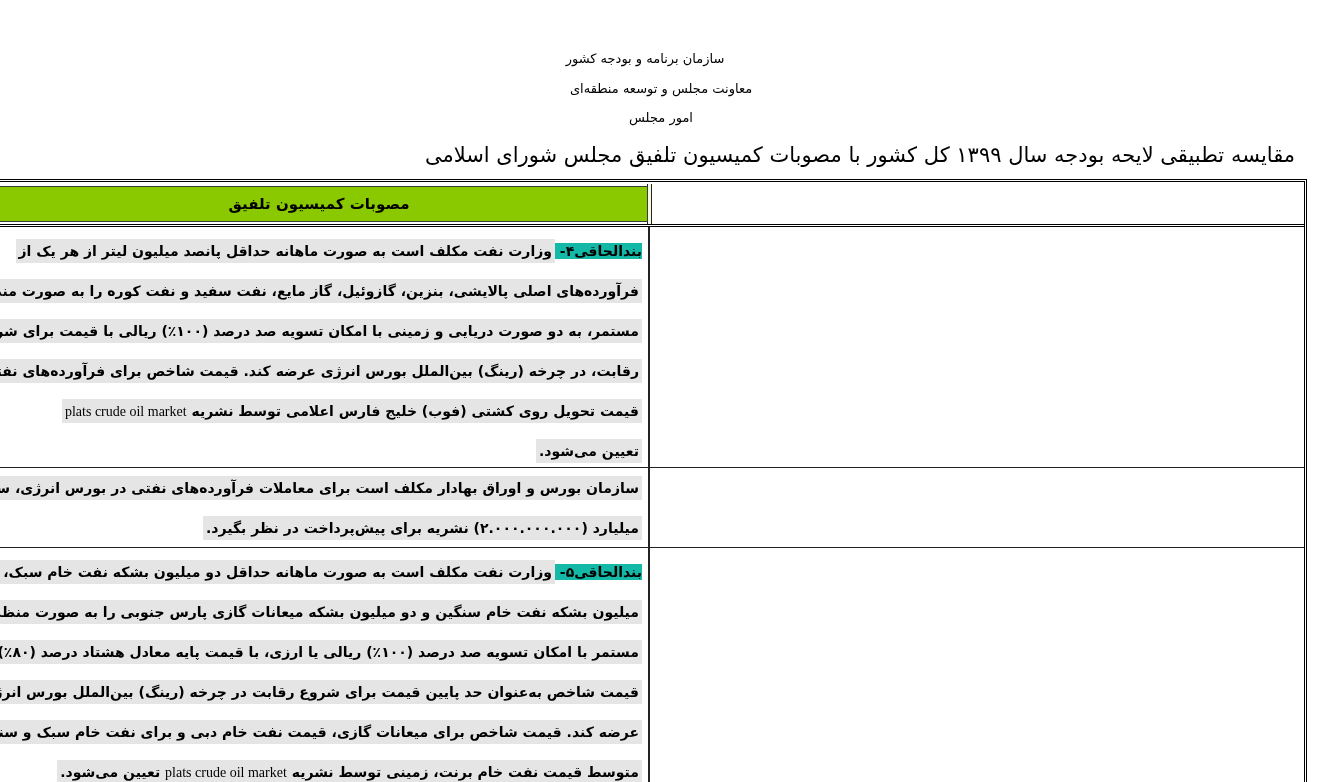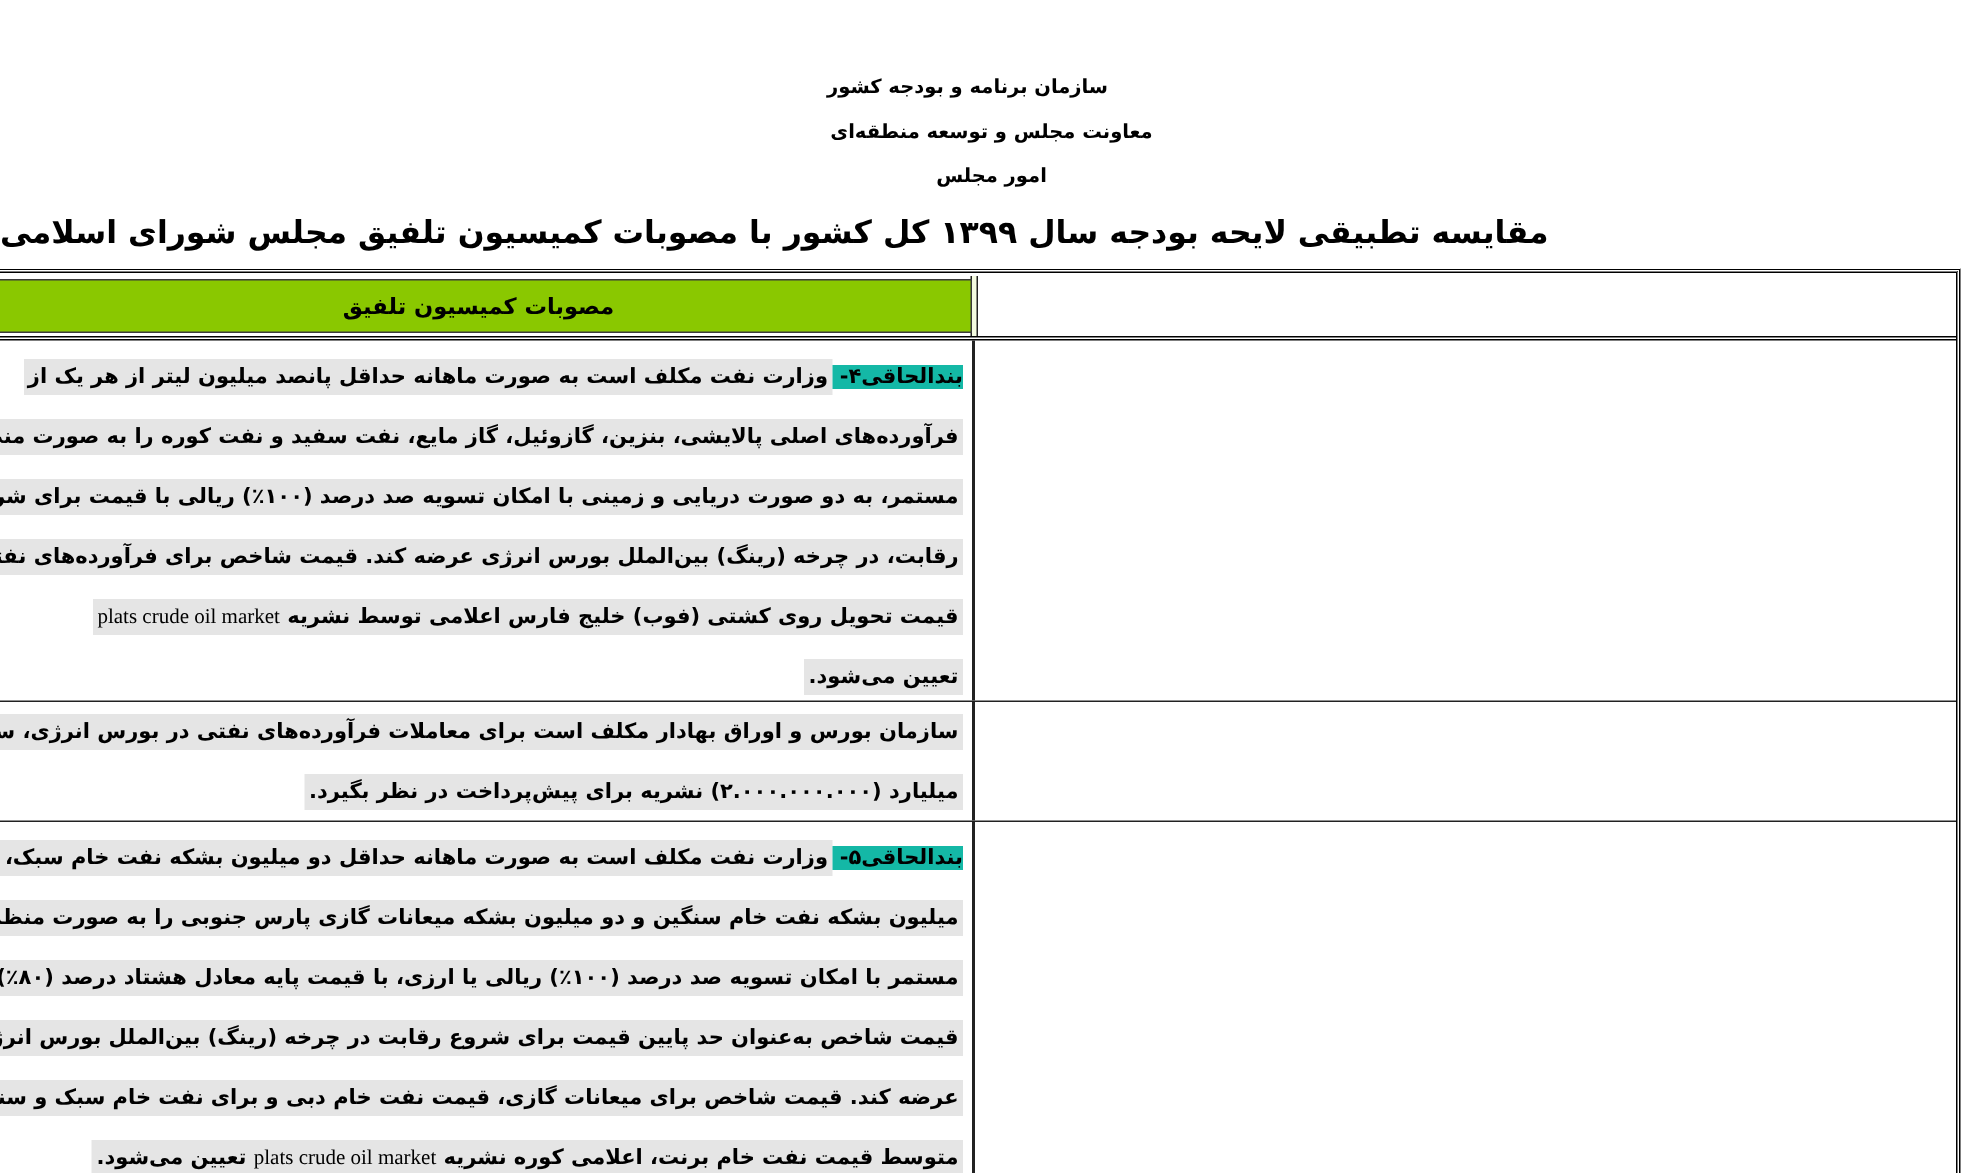--- a/index.html
+++ b/index.html
@@ -10,32 +10,32 @@
   }
   body {
     position: relative;
     font-family: "DejaVu Sans", sans-serif;
     color: #000;
   }
   .org-header {
     position: absolute;
     left: 0; width: 1290px;
     text-align: center;
-    font-weight: bold;
+    font-weight: normal;
     font-size: 13px;
     direction: rtl;
   }
   #org1 { top: 51px; }
   #org2 { top: 81px; padding-left: 16px; }
   #org3 { top: 110px; margin-left: 16px; }
   .doc-title {
     position: absolute;
     top: 143px; left: 0; width: 1295px;
-    text-align: left;
-    font-weight: bold;
+    text-align: right;
+    font-weight: normal;
     font-size: 21px;
     direction: rtl;
   }
   .table-wrap {
     position: absolute;
     top: 179px;
     left: -10px;
     width: 1317px;
     height: 620px;
     border-top: 3px double #000;
@@ -145,16 +145,16 @@
 
   <div class="body-row" id="row3">
     <div class="right-cell"></div>
     <div class="col-sep"></div>
     <div class="left-cell">
       <span class="line first-line"><span class="plain">بندالحاقی۵- </span><span class="hl">وزارت نفت مکلف است به صورت ماهانه حداقل دو میلیون بشکه نفت خام سبک، دو</span></span>
       <span class="line"><span class="hl">میلیون بشکه نفت خام سنگین و دو میلیون بشکه میعانات گازی پارس جنوبی را به صورت منظم و</span></span>
       <span class="line"><span class="hl">مستمر با امکان تسویه صد درصد (۱۰۰٪) ریالی یا ارزی، با قیمت پایه معادل هشتاد درصد (۸۰٪)</span></span>
       <span class="line"><span class="hl">قیمت شاخص به‌عنوان حد پایین قیمت برای شروع رقابت در چرخه (رینگ) بین‌الملل بورس انرژی</span></span>
       <span class="line"><span class="hl">عرضه کند. قیمت شاخص برای میعانات گازی، قیمت نفت خام دبی و برای نفت خام سبک و سنگین،</span></span>
-      <span class="line"><span class="hl"><span>متوسط قیمت نفت خام برنت، اعلامی کوره نشریه </span><span class="latin">plats crude oil market</span><span> تعیین می‌شود.</span></span></span>
+      <span class="line"><span class="hl"><span>متوسط قیمت نفت خام برنت، زمینی توسط نشریه </span><span class="latin">plats crude oil market</span><span> تعیین می‌شود.</span></span></span>
     </div>
   </div>
 </div>
 
 </body></html>

